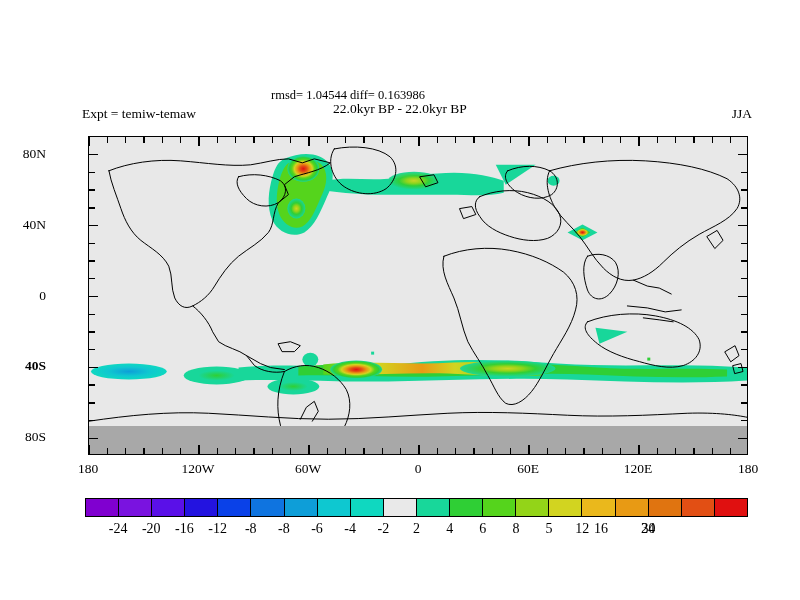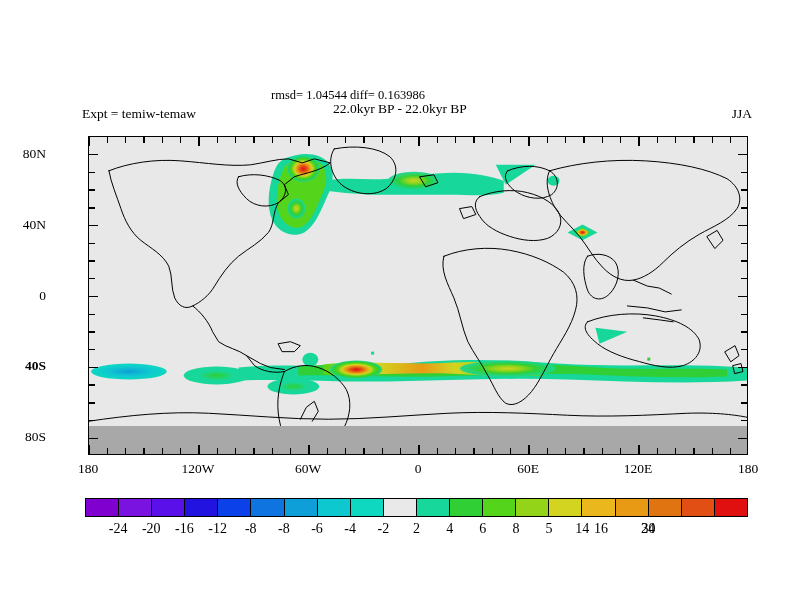--- a/index.html
+++ b/index.html
@@ -387,19 +387,19 @@
       <div class="cblab" style="left: 250.75px;">-8</div>
       <div class="cblab" style="left: 283.9px;">-8</div>
       <div class="cblab" style="left: 317.05px;">-6</div>
       <div class="cblab" style="left: 350.2px;">-4</div>
       <div class="cblab" style="left: 383.35px;">-2</div>
       <div class="cblab" style="left: 416.5px;">2</div>
       <div class="cblab" style="left: 449.65px;">4</div>
       <div class="cblab" style="left: 482.8px;">6</div>
       <div class="cblab" style="left: 515.95px;">8</div>
       <div class="cblab" style="left: 549.1px;">5</div>
-      <div class="cblab" style="left: 582.25px;">14</div>
+      <div class="cblab" style="left: 582.25px;">12</div>
       <div class="cblab" style="left: 601px;">16</div>
       <div class="cblab" style="left: 648.55px;">30</div>
       <div class="cblab" style="left: 648px;">24</div>
     </div>
 
 </div>
 
 </body></html>

